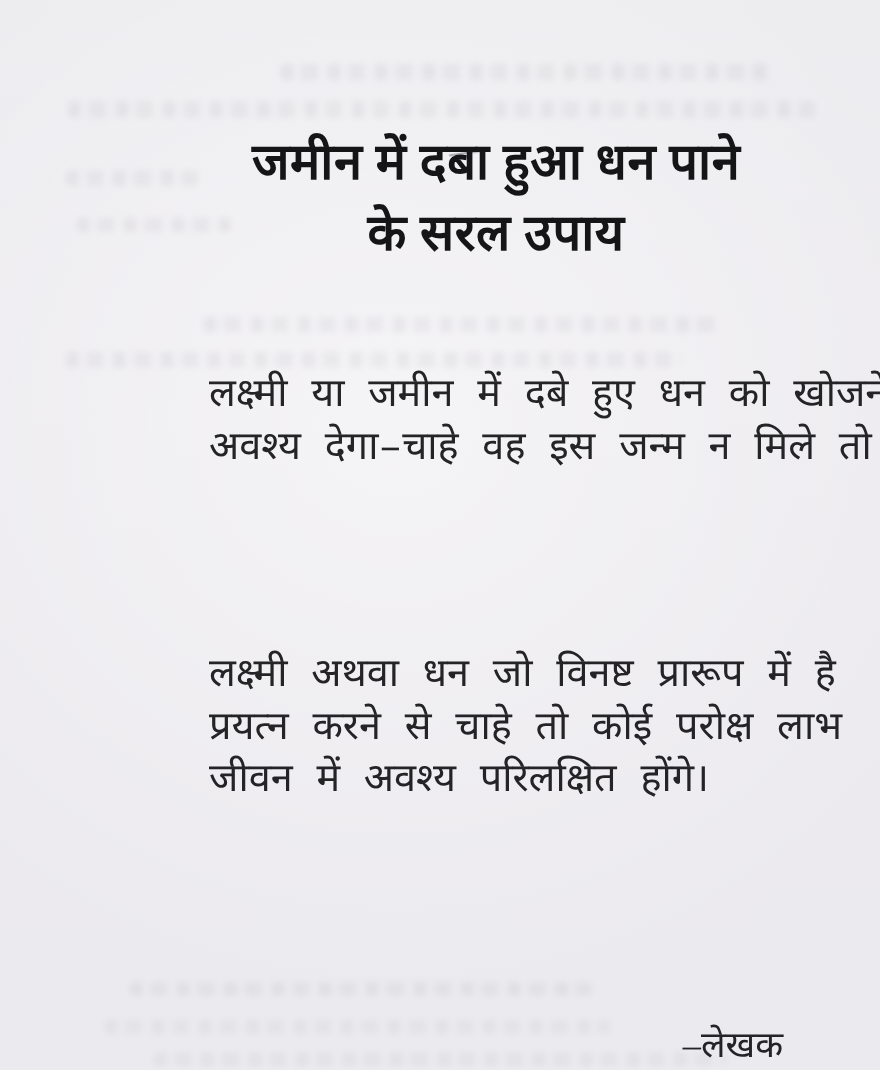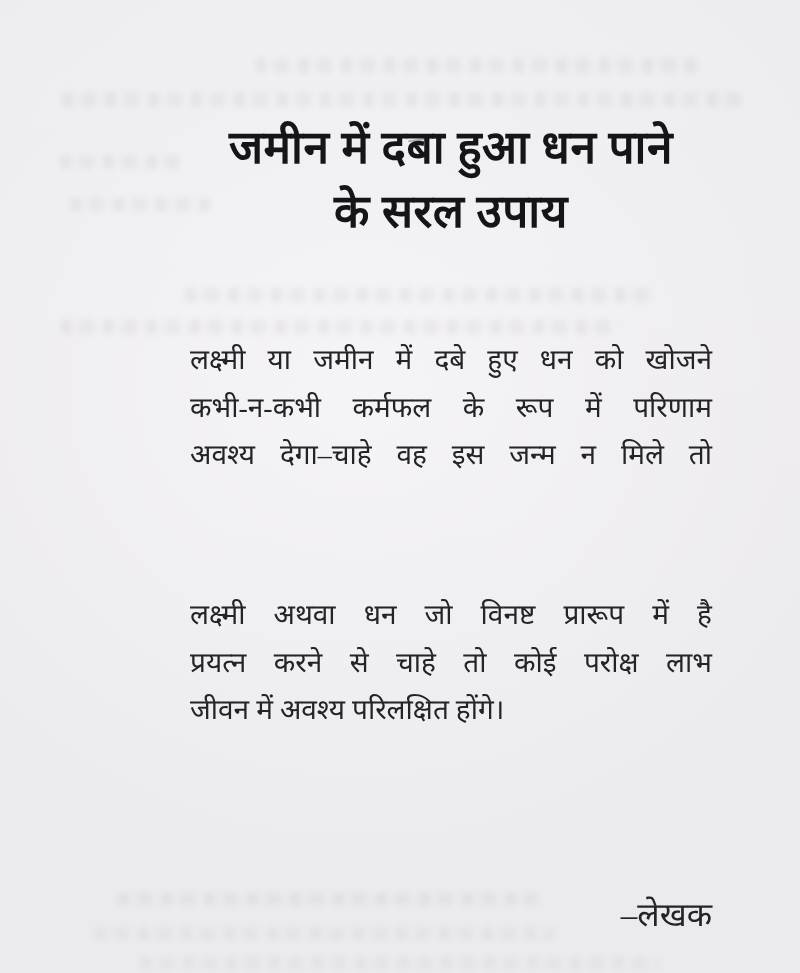--- a/index.html
+++ b/index.html
@@ -63,37 +63,38 @@
     font-weight: 700;
     font-size: 46px;
     line-height: 64px;
     letter-spacing: 0.5px;
   }
   .para {
     position: absolute;
     left: 190px;
     width: 522px;
     color: var(--ink);
-    font-size: 28px;
+    font-size: 36px;
     line-height: 47.6px;
+    font-family: Liberation Mono, monospace;
   }
   .para-1 { top: 336px; }
   .para-2 { top: 591px; }
   .pline {
     text-align: justify;
     text-align-last: justify;
     white-space: nowrap;
   }
   .pline.last {
     text-align-last: left;
     white-space: normal;
   }
   .signature {
     position: absolute;
-    left: 190px; top: 893px;
+    left: 190px; top: 929px;
     width: 522px;
     text-align: right;
     color: var(--ink);
     font-size: 33px;
     line-height: 44px;
   }
 </style>
 </head>
 <body>
 
@@ -110,21 +111,20 @@
   <div class="bleed b9"></div>
   <div class="scratch"></div>
 
   <div class="title-block">
     <div>जमीन में दबा हुआ धन पाने</div>
     <div>के सरल उपाय</div>
   </div>
 
   <div class="para para-1">
     <div class="pline">लक्ष्मी या जमीन में दबे हुए धन को खोजने</div>
-    <div class="pline">कभी-न-कभी कर्मफल के रूप में परिणाम</div>
     <div class="pline">अवश्य देगा–चाहे वह इस जन्म न मिले तो</div>
   </div>
 
   <div class="para para-2">
     <div class="pline">लक्ष्मी अथवा धन जो विनष्ट प्रारूप में है</div>
     <div class="pline">प्रयत्न करने से चाहे तो कोई परोक्ष लाभ</div>
     <div class="pline last">जीवन में अवश्य परिलक्षित होंगे।</div>
   </div>
 
   <div class="signature">–लेखक</div>

